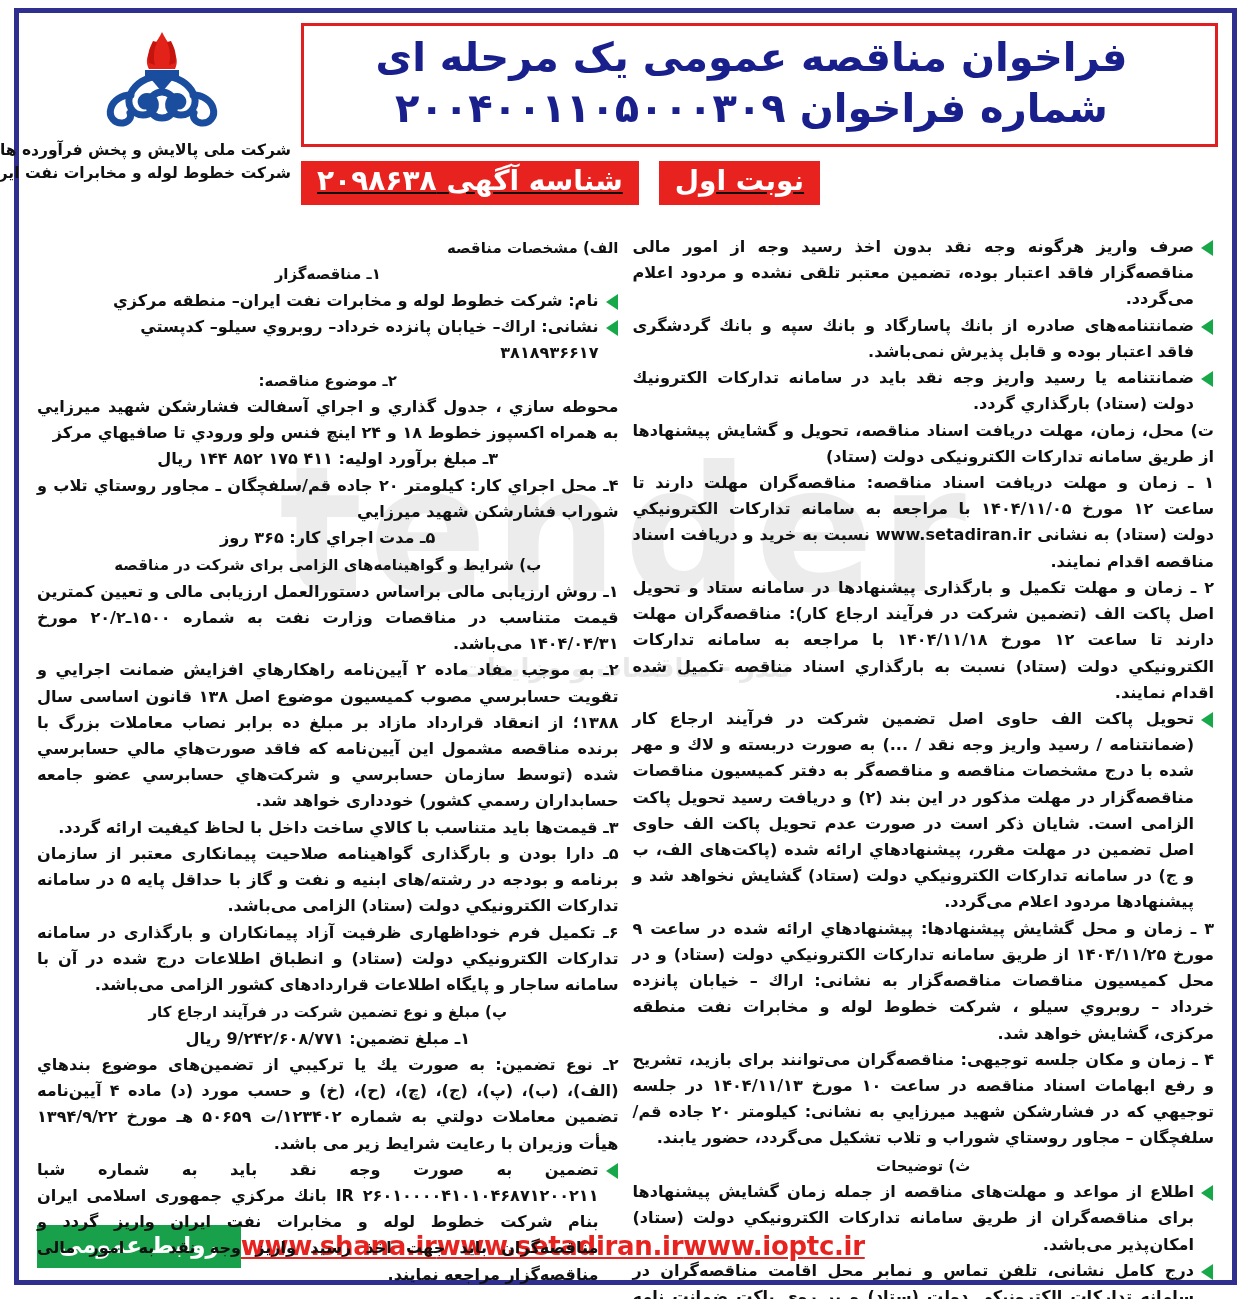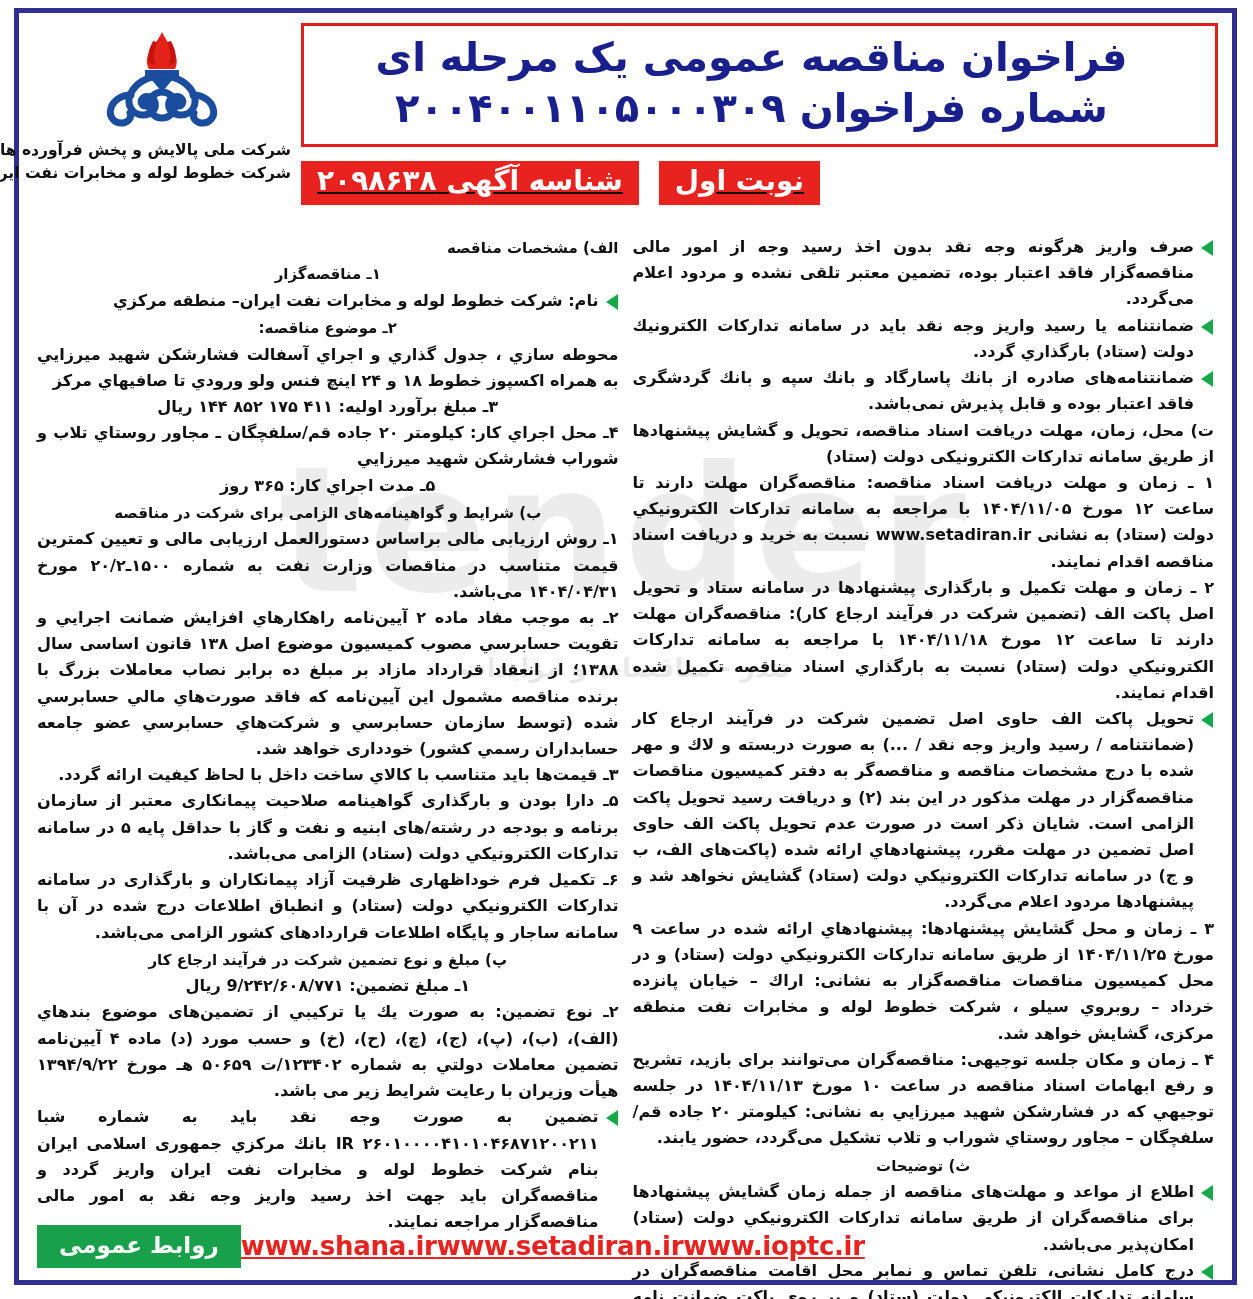--- a/index.html
+++ b/index.html
@@ -224,25 +224,25 @@
 
     <div class="columns content-layer">
 
       <div class="col left">
         <div class="bullet-item">
           <span class="tri"></span>
           <span>صرف واریز هرگونه وجه نقد بدون اخذ رسید وجه از امور مالی مناقصه‌گزار فاقد اعتبار بوده، تضمین معتبر تلقی نشده و مردود اعلام می‌گردد.</span>
         </div>
         <div class="bullet-item">
           <span class="tri"></span>
+          <span>ضمانتنامه‌های صادره از بانك پاسارگاد و بانك سپه و بانك گردشگری فاقد اعتبار بوده و قابل پذیرش نمی‌باشد.</span>
+        </div>
+        <div class="bullet-item">
+          <span class="tri"></span>
           <span>ضمانتنامه  یا رسید واریز وجه نقد باید  در سامانه تدارکات الکترونیك دولت (ستاد) بارگذاري گردد.</span>
-        </div>
-        <div class="bullet-item">
-          <span class="tri"></span>
-          <span>ضمانتنامه‌های صادره از بانك پاسارگاد و بانك سپه و بانك گردشگری فاقد اعتبار بوده و قابل پذیرش نمی‌باشد.</span>
         </div>
         <div class="p">ت) محل، زمان، مهلت دریافت اسناد مناقصه، تحویل و گشایش پیشنهادها از طریق سامانه تدارکات الکترونیکی دولت (ستاد)</div>
         <div class="p">۱ ـ زمان و مهلت دریافت اسناد مناقصه: مناقصه‌گران مهلت دارند تا ساعت  ۱۲  مورخ   ۱۴۰۴/۱۱/۰۵    با مراجعه به سامانه تدارکات الکترونیکي دولت (ستاد) به نشانی  www.setadiran.ir  نسبت به خرید و دریافت اسناد مناقصه اقدام نمایند.</div>
         <div class="p">۲ ـ زمان و مهلت تکمیل و بارگذاری پیشنهادها در سامانه ستاد و تحویل اصل پاکت الف (تضمین شرکت در فرآیند ارجاع کار): مناقصه‌گران مهلت دارند تا ساعت   ۱۲   مورخ  ۱۴۰۴/۱۱/۱۸    با مراجعه به سامانه تدارکات الکترونیکي دولت (ستاد) نسبت به بارگذاري اسناد مناقصه تکمیل شده اقدام نمایند.</div>
         <div class="bullet-item">
           <span class="tri"></span>
           <span>تحویل پاکت الف  حاوی اصل تضمین شرکت در فرآیند ارجاع کار (ضمانتنامه / رسید واریز وجه نقد / ...)  به صورت دربسته و لاك و مهر شده با درج مشخصات مناقصه و مناقصه‌گر به دفتر کمیسیون مناقصات مناقصه‌گزار در مهلت مذکور در این بند (۲) و دریافت رسید تحویل پاکت الزامی است. شایان ذکر است در صورت عدم تحویل پاکت الف حاوی اصل تضمین در مهلت مقرر، پیشنهادهاي ارائه شده (پاکت‌های الف، ب و ج) در سامانه تدارکات الکترونیکي دولت (ستاد) گشایش نخواهد شد و پیشنهادها مردود اعلام می‌گردد.</span>
         </div>
         <div class="p">۳ ـ  زمان و محل گشایش پیشنهادها: پیشنهادهاي ارائه شده در ساعت   ۹   مورخ   ۱۴۰۴/۱۱/۲۵   از طریق سامانه تدارکات الکترونیکي دولت (ستاد) و در محل کمیسیون مناقصات مناقصه‌گزار به نشانی: اراك – خیابان پانزده خرداد – روبروي سیلو ، شرکت خطوط لوله و مخابرات نفت منطقه مرکزی، گشایش خواهد شد.</div>
         <div class="p">۴ ـ  زمان و مکان جلسه توجیهی: مناقصه‌گران می‌توانند برای بازید، تشریح و رفع ابهامات اسناد مناقصه در ساعت ۱۰   مورخ ۱۴۰۴/۱۱/۱۳   در جلسه توجیهي که در  فشارشکن شهید میرزایي  به نشانی:   کیلومتر ۲۰ جاده قم/سلفچگان – مجاور روستاي شوراب و تلاب    تشکیل می‌گردد، حضور یابند.</div>
@@ -257,20 +257,24 @@
         </div>
 
       </div>
 
       <div class="col right">
         <div class="sec-head r">الف) مشخصات مناقصه</div>
         <div class="sec-head">۱ـ  مناقصه‌گزار</div>
         <div class="bullet-item rightish">
           <span class="tri"></span>
           <span>نام: شرکت خطوط لوله و مخابرات نفت ایران– منطقه مرکزي</span>
+        </div>
+        <div class="bullet-item rightish">
+          <span class="tri"></span>
+          <span>نشانی: اراك– خیابان پانزده خرداد– روبروي سیلو– کدپستي ۳۸۱۸۹۳۶۶۱۷</span>
         </div>
         <div class="sec-head">۲ـ موضوع مناقصه:</div>
         <div class="p">محوطه سازي ، جدول گذاري  و اجراي آسفالت فشارشکن  شهید میرزایي  به همراه اکسپوز خطوط ۱۸ و ۲۴ اینچ فنس ولو ورودي تا صافیهاي مرکز</div>
         <div class="p centerish">۳ـ  مبلغ برآورد اولیه:   ۴۱۱  ۱۷۵  ۸۵۲  ۱۴۴     ریال</div>
         <div class="p">۴ـ  محل اجراي کار: کیلومتر ۲۰ جاده قم/سلفچگان  ـ  مجاور روستاي تلاب  و شوراب فشارشکن شهید میرزایي</div>
         <div class="p centerish">۵ـ  مدت اجراي کار: ۳۶۵ روز</div>
         <div class="sec-head">ب) شرایط و گواهینامه‌های الزامی برای شرکت در مناقصه</div>
         <div class="p">۱ـ روش ارزیابی مالی براساس دستورالعمل ارزیابی مالی و تعیین کمترین قیمت متناسب در مناقصات وزارت نفت به شماره ۱۵۰۰ـ۲۰/۲ مورخ ۱۴۰۴/۰۴/۳۱ می‌باشد.</div>
         <div class="p">۲ـ به موجب مفاد ماده ۲ آیین‌نامه راهکارهاي افزایش ضمانت اجرایي و تقویت حسابرسي مصوب کمیسیون موضوع اصل ۱۳۸ قانون اساسی سال ۱۳۸۸؛ از انعقاد قرارداد مازاد بر مبلغ ده برابر نصاب معاملات بزرگ با برنده مناقصه مشمول این آیین‌نامه که فاقد صورت‌هاي مالي حسابرسي شده (توسط سازمان حسابرسي و شرکت‌هاي حسابرسي عضو جامعه حسابداران رسمي کشور) خودداری خواهد شد.</div>
         <div class="p">۳ـ   قیمت‌ها باید متناسب با کالاي ساخت داخل با لحاظ کیفیت ارائه گردد.</div>

